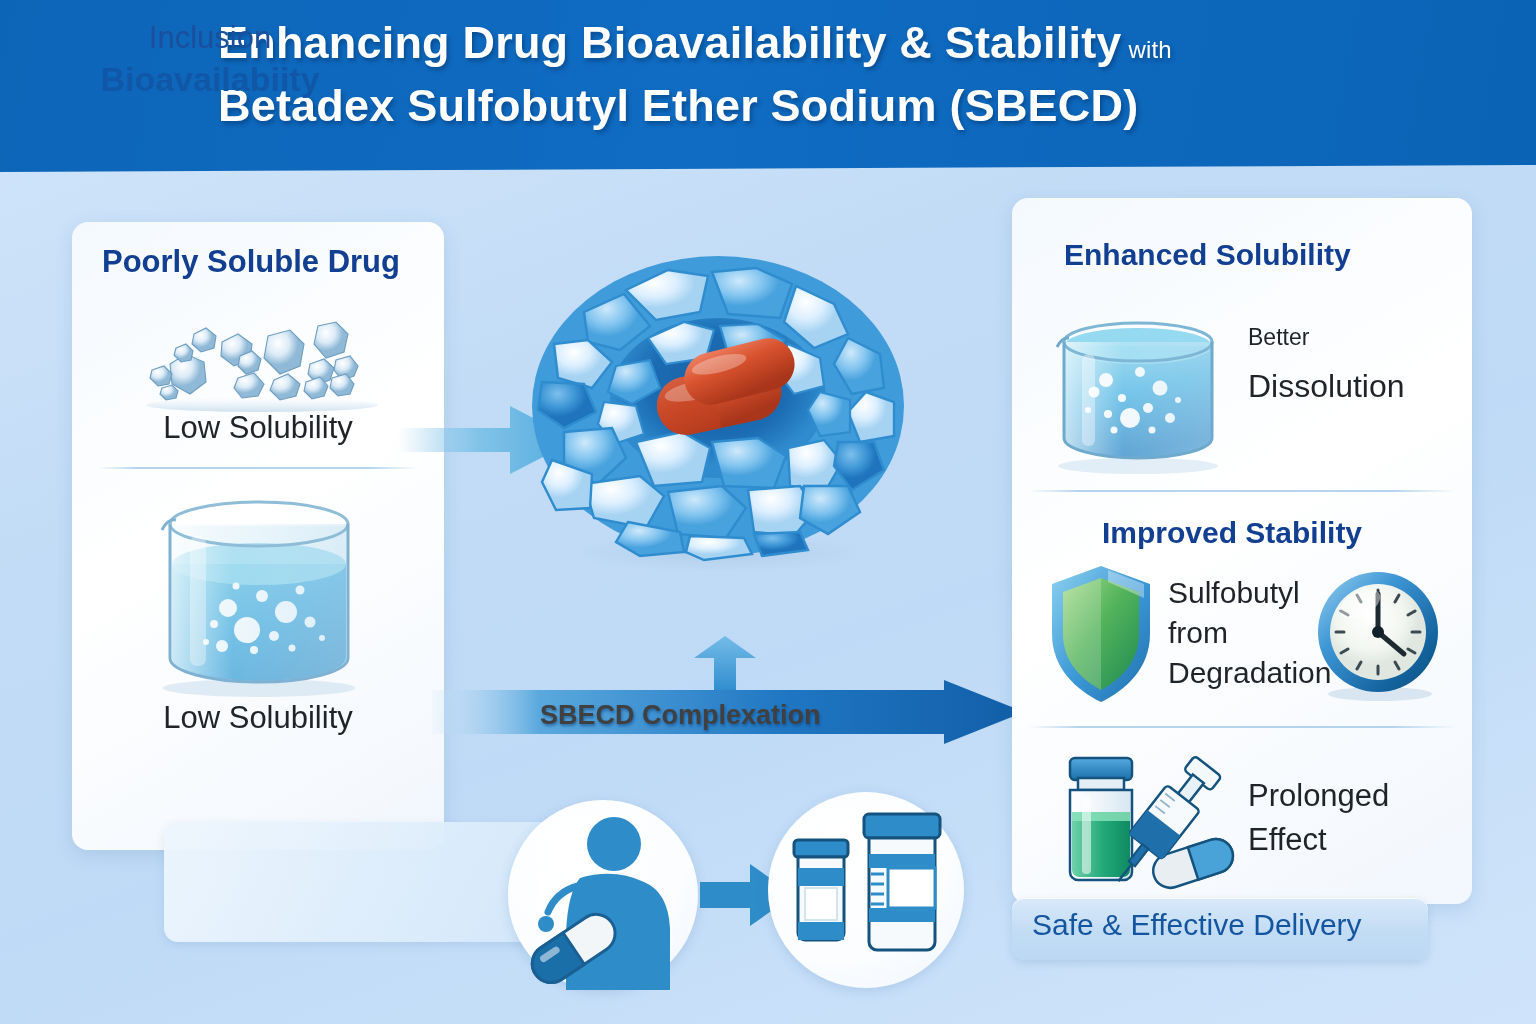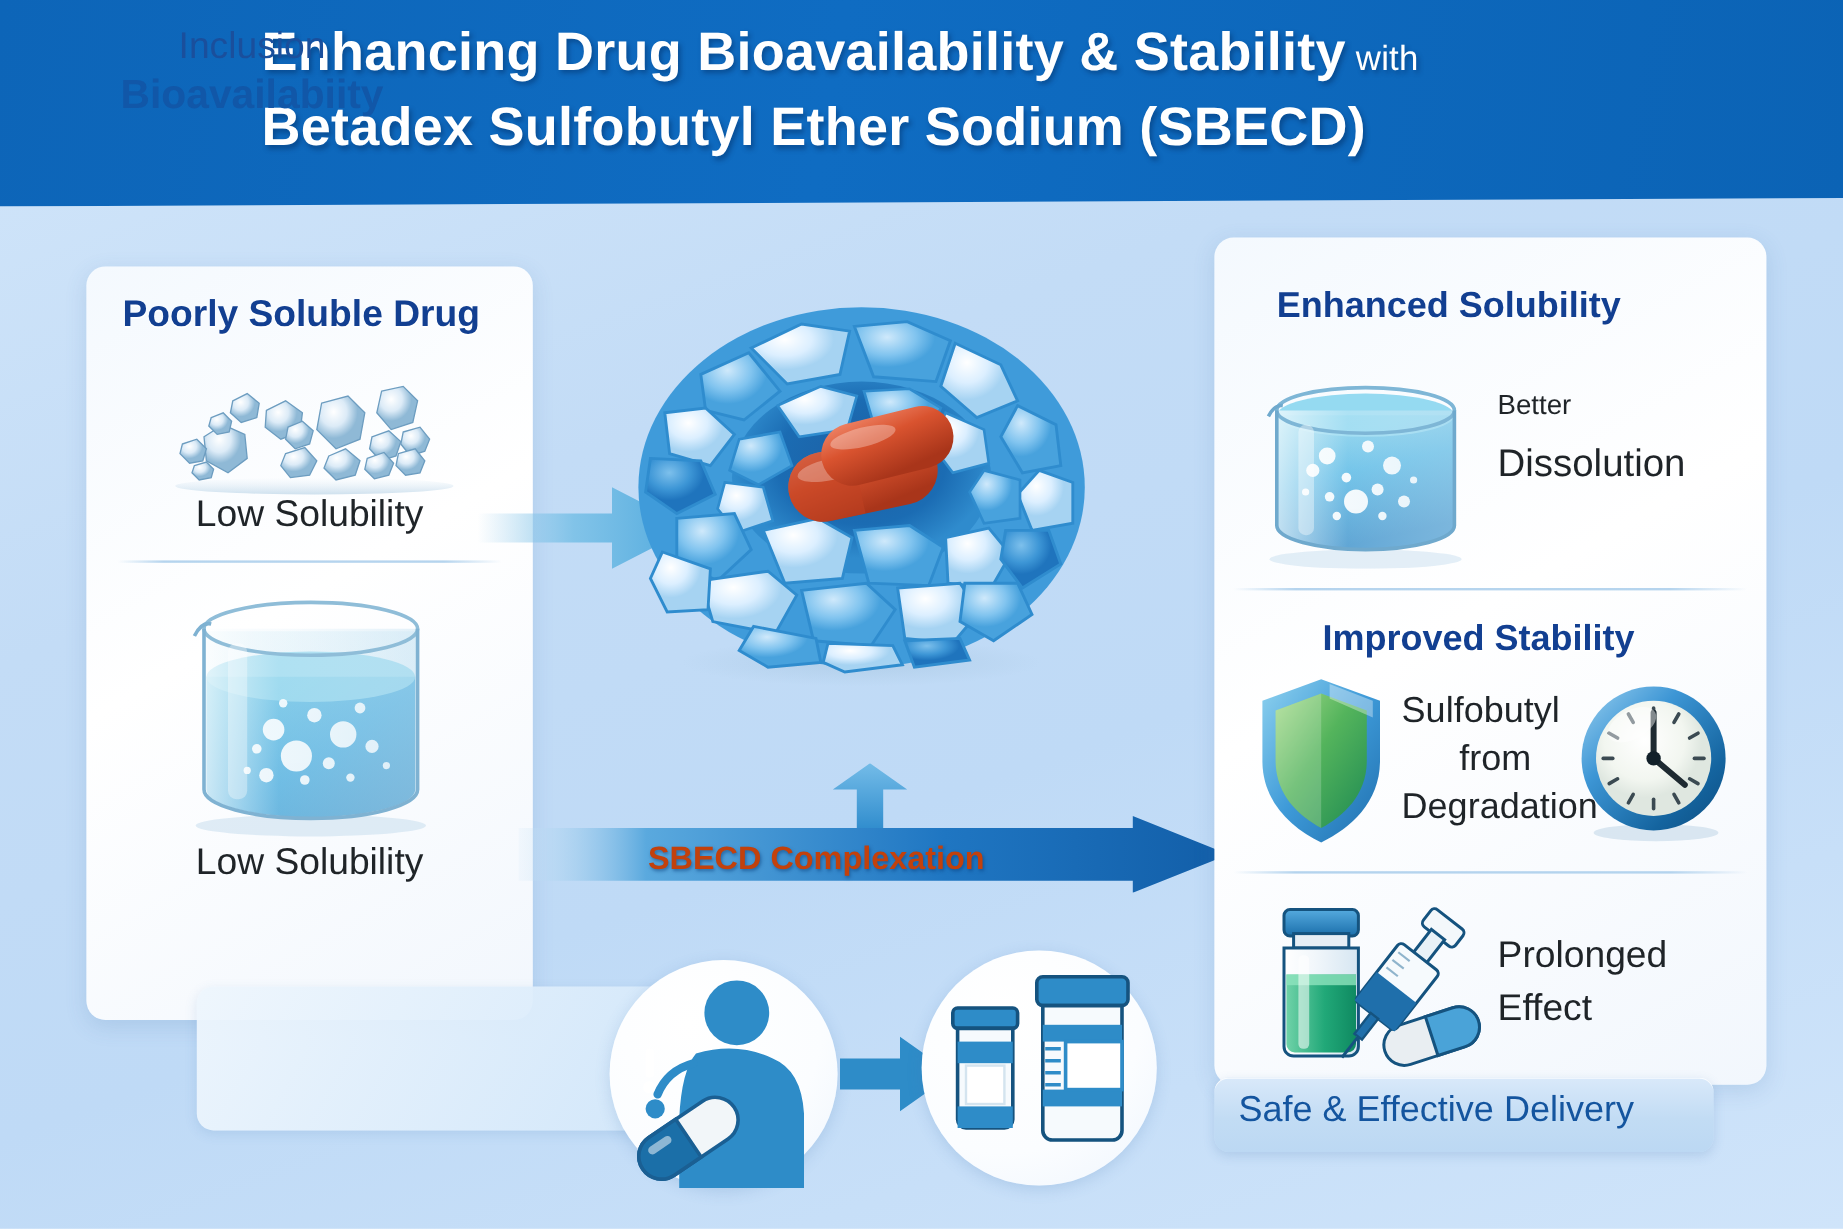--- a/index.html
+++ b/index.html
@@ -19,21 +19,21 @@
     box-shadow:0 2px 12px rgba(10,60,120,.28);
   }
   .header-inner{
     position:absolute; left:218px; top:16px; width:1180px;
     color:#fff;
     text-shadow:2px 3px 4px rgba(0,40,90,.45);
   }
   .title-line{ font-weight:bold; letter-spacing:.2px; line-height:1.18; white-space:nowrap;}
   .title-line.l1{ font-size:45px; }
   .title-line.l2{ font-size:45px; margin-top:10px;}
-  .title-sub{ font-size:29px; font-weight:normal; }
+  .title-sub{ font-size:24px; font-weight:normal; }
 
   
   .card{
     position:absolute;
     background:linear-gradient(150deg,#f4f9fe 0%,#ffffff 45%,#f2f7fd 100%);
     border-radius:16px;
     box-shadow:0 5px 18px rgba(60,110,170,.16);
   }
   #left-card{ left:72px; top:222px; width:372px; height:628px; }
   #right-card{ left:1012px; top:198px; width:460px; height:706px; }
@@ -55,21 +55,21 @@
 
   
   .arrow-small{ position:absolute; }
 
   
   #complexation-arrow{
     position:absolute; left:432px; top:680px; width:592px; height:64px;
   }
   #complexation-label{
     position:absolute; left:540px; top:700px; width:400px;
-    font-size:27px; font-weight:bold; color:#c2410c;
+    font-size:27px; font-weight:bold; color:#404040;
     text-shadow:1px 2px 3px rgba(10,60,120,.55);
     text-align:left; white-space:nowrap;
   }
   #up-arrow{ position:absolute; left:690px; top:636px; width:70px; height:56px;}
 
   
   #bio-banner{
     position:absolute; left:164px; top:822px; width:420px; height:120px;
     background:linear-gradient(120deg,rgba(238,246,253,.95) 0%,rgba(210,231,250,.92) 100%);
     border-radius:14px;
@@ -380,21 +380,21 @@
           <stop offset="100%" stop-color="#1e8a52"></stop>
         </linearGradient>
       </defs>
       <path d="M55 2 L104 20 V70 C104 104 80 126 55 138 C30 126 6 104 6 70 V20 Z" fill="url(#shOuter)"></path>
       <path d="M55 14 L93 28 V70 C93 98 74 116 55 126 C36 116 17 98 17 70 V28 Z" fill="url(#shInner)"></path>
       <path d="M55 14 L55 126 C36 116 17 98 17 70 V28 Z" fill="#ffffff" opacity=".2"></path>
       <path d="M62 6 L98 20 V34 L62 18 Z" fill="#ffffff" opacity=".35"></path>
     </svg>
 
     <div class="plain-label" style="left:156px; top:378px; font-size:30px;">Sulfobutyl</div>
-    <div class="plain-label" style="left:156px; top:418px; font-size:30px;margin-left:48px;">from</div>
+    <div class="plain-label" style="left:156px; top:418px; font-size:30px;">from</div>
     <div class="plain-label" style="left:156px; top:458px; font-size:30px;">Degradation</div>
 
     <svg class="art" style="left:300px; top:372px;" width="132" height="132" viewBox="0 0 132 132">
       <defs>
         <linearGradient id="bez" x1="0" y1="0" x2="1" y2="1">
           <stop offset="0%" stop-color="#9ad0f0"></stop>
             <stop offset="35%" stop-color="#3d96d5"></stop>
           <stop offset="75%" stop-color="#14649f"></stop>
             <stop offset="100%" stop-color="#0d4d80"></stop>
         </linearGradient>

